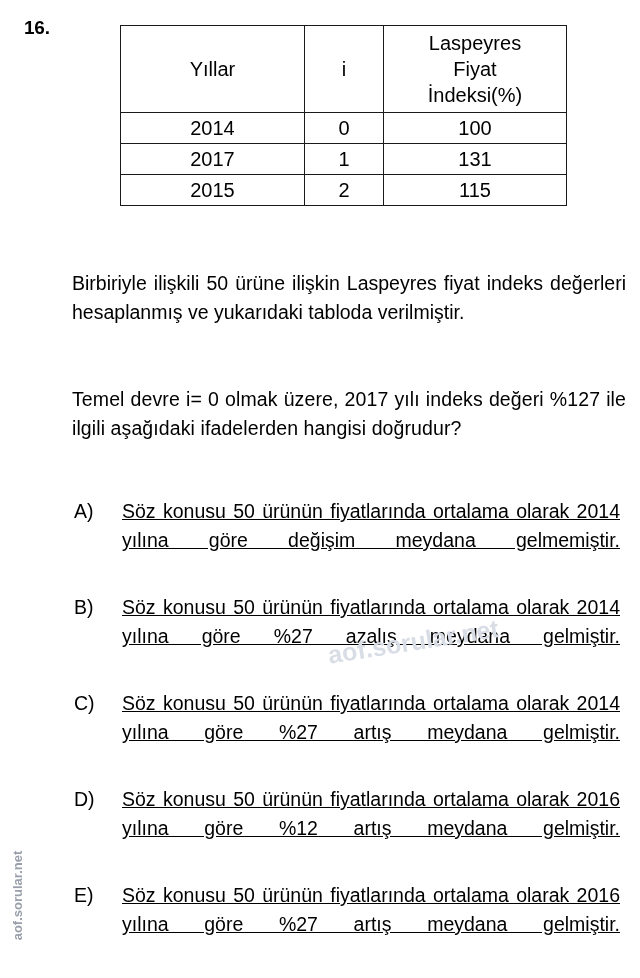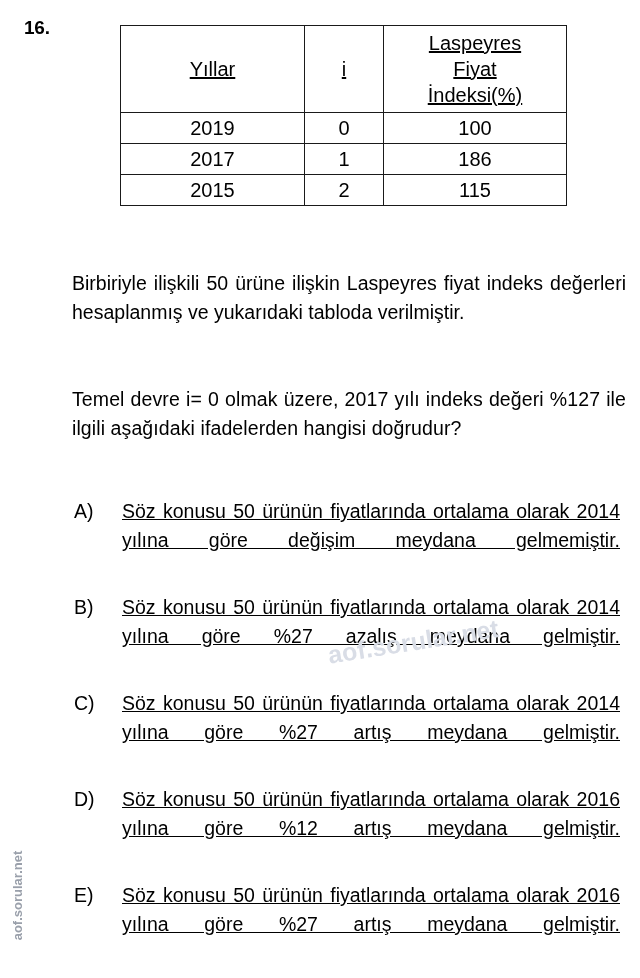--- a/index.html
+++ b/index.html
@@ -43,21 +43,20 @@
     padding: 0;
     line-height: 26px;
   }
   #data-table .col-years  { width: 183px; }
   #data-table .col-i      { width: 78px;  }
   #data-table .col-index  { width: 182px; }
 
   #data-table tr.header-row td {
     height: 86px;
     vertical-align: middle;
-    text-decoration: underline;
   }
   #data-table tr.body-row td {
     height: 30px;
     vertical-align: middle;
   }
   .hdr-multiline { display: block; }
 
   
   .para {
     position: absolute;
@@ -148,28 +147,28 @@
     <tr class="header-row">
       <td class="col-years">Yıllar</td>
       <td class="col-i">i</td>
       <td class="col-index">
         <span class="hdr-multiline">Laspeyres</span>
         <span class="hdr-multiline">Fiyat</span>
         <span class="hdr-multiline">İndeksi(%)</span>
       </td>
     </tr>
     <tr class="body-row">
-      <td class="col-years">2019</td>
+      <td class="col-years">2014</td>
       <td class="col-i">0</td>
       <td class="col-index">100</td>
     </tr>
     <tr class="body-row">
       <td class="col-years">2017</td>
       <td class="col-i">1</td>
-      <td class="col-index">186</td>
+      <td class="col-index">131</td>
     </tr>
     <tr class="body-row">
       <td class="col-years">2015</td>
       <td class="col-i">2</td>
       <td class="col-index">115</td>
     </tr>
   </tbody>
 </table>
 
 <div class="para" id="intro-paragraph">Birbiriyle ilişkili 50 ürüne ilişkin Laspeyres fiyat indeks değerleri hesaplanmış ve yukarıdaki tabloda verilmiştir.</div>

